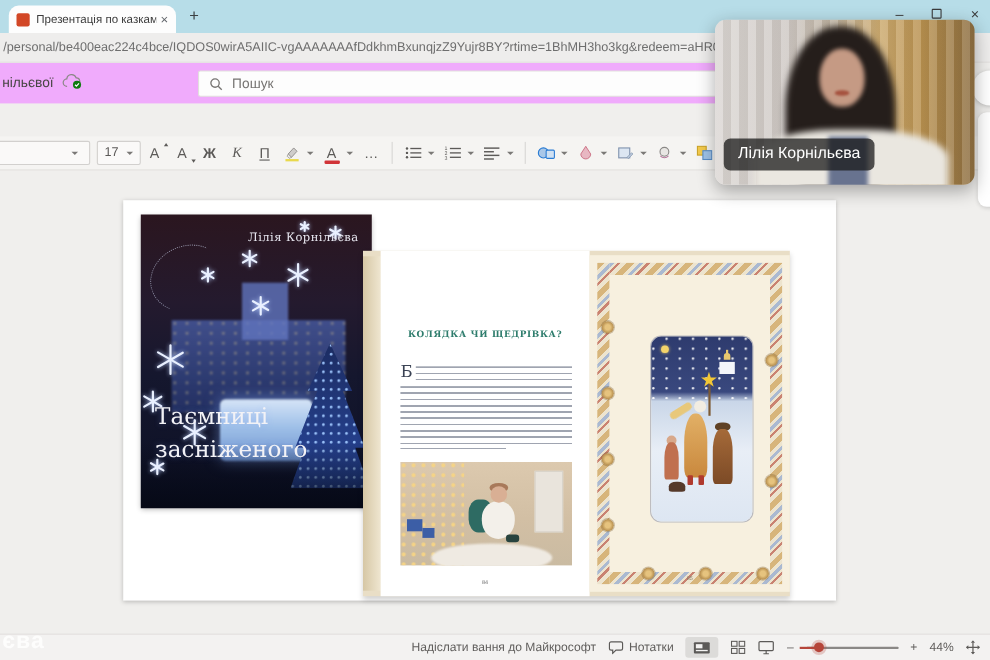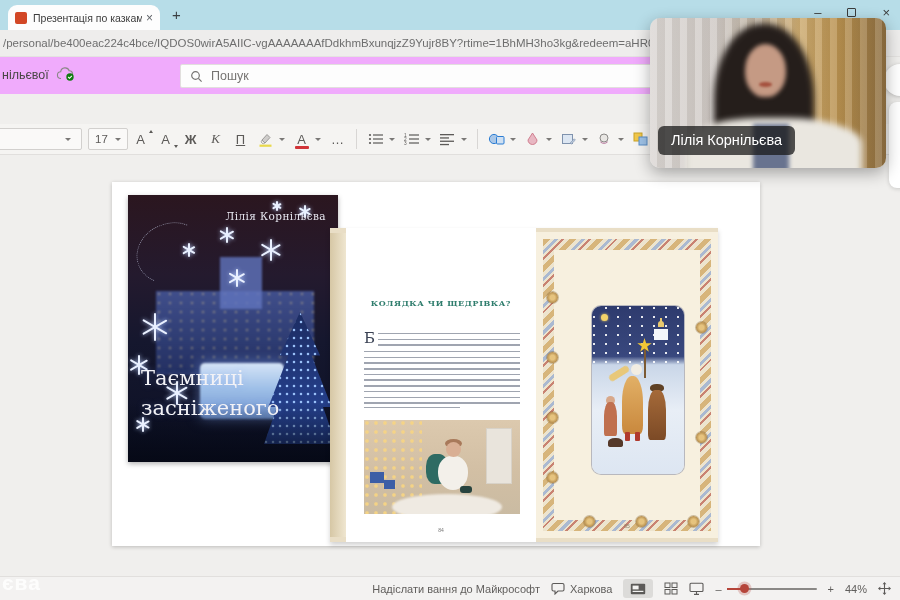--- a/index.html
+++ b/index.html
@@ -377,21 +377,21 @@
   </div>
   <div class="side-circle"></div>
   <div class="side-panel"></div>
 
   <div class="statusbar">
     <span class="sb-item">Надіслати вання до Майкрософт</span>
     <span class="sb-item">
       <svg width="14" height="13" viewBox="0 0 14 13">
           <path d="M2.5 1.5 h9 a1.5 1.5 0 0 1 1.5 1.5 v4.5 a1.5 1.5 0 0 1 -1.5 1.5 h-4.5 l-3 3 v-3 h-1.5 a1.5 1.5 0 0 1 -1.5 -1.5 v-4.5 a1.5 1.5 0 0 1 1.5 -1.5 z" fill="none" stroke="#5c5a58" stroke-width="1.1"></path>
         </svg>
-      <span>Харкова</span>
+      <span>Нотатки</span>
     </span>
     <span class="view-pill">
       <svg width="16" height="12" viewBox="0 0 16 12">
           <rect x=".8" y=".8" width="14.4" height="10.4" rx="1" fill="#5c5a58"></rect>
           <rect x="2.6" y="2.6" width="6" height="3.8" fill="#f3f2f1"></rect>
           <rect x="2.6" y="7.8" width="10.8" height="1.2" fill="#f3f2f1"></rect>
         </svg>
     </span>
     <span class="sb-item">
       <svg width="14" height="13" viewBox="0 0 14 13">

